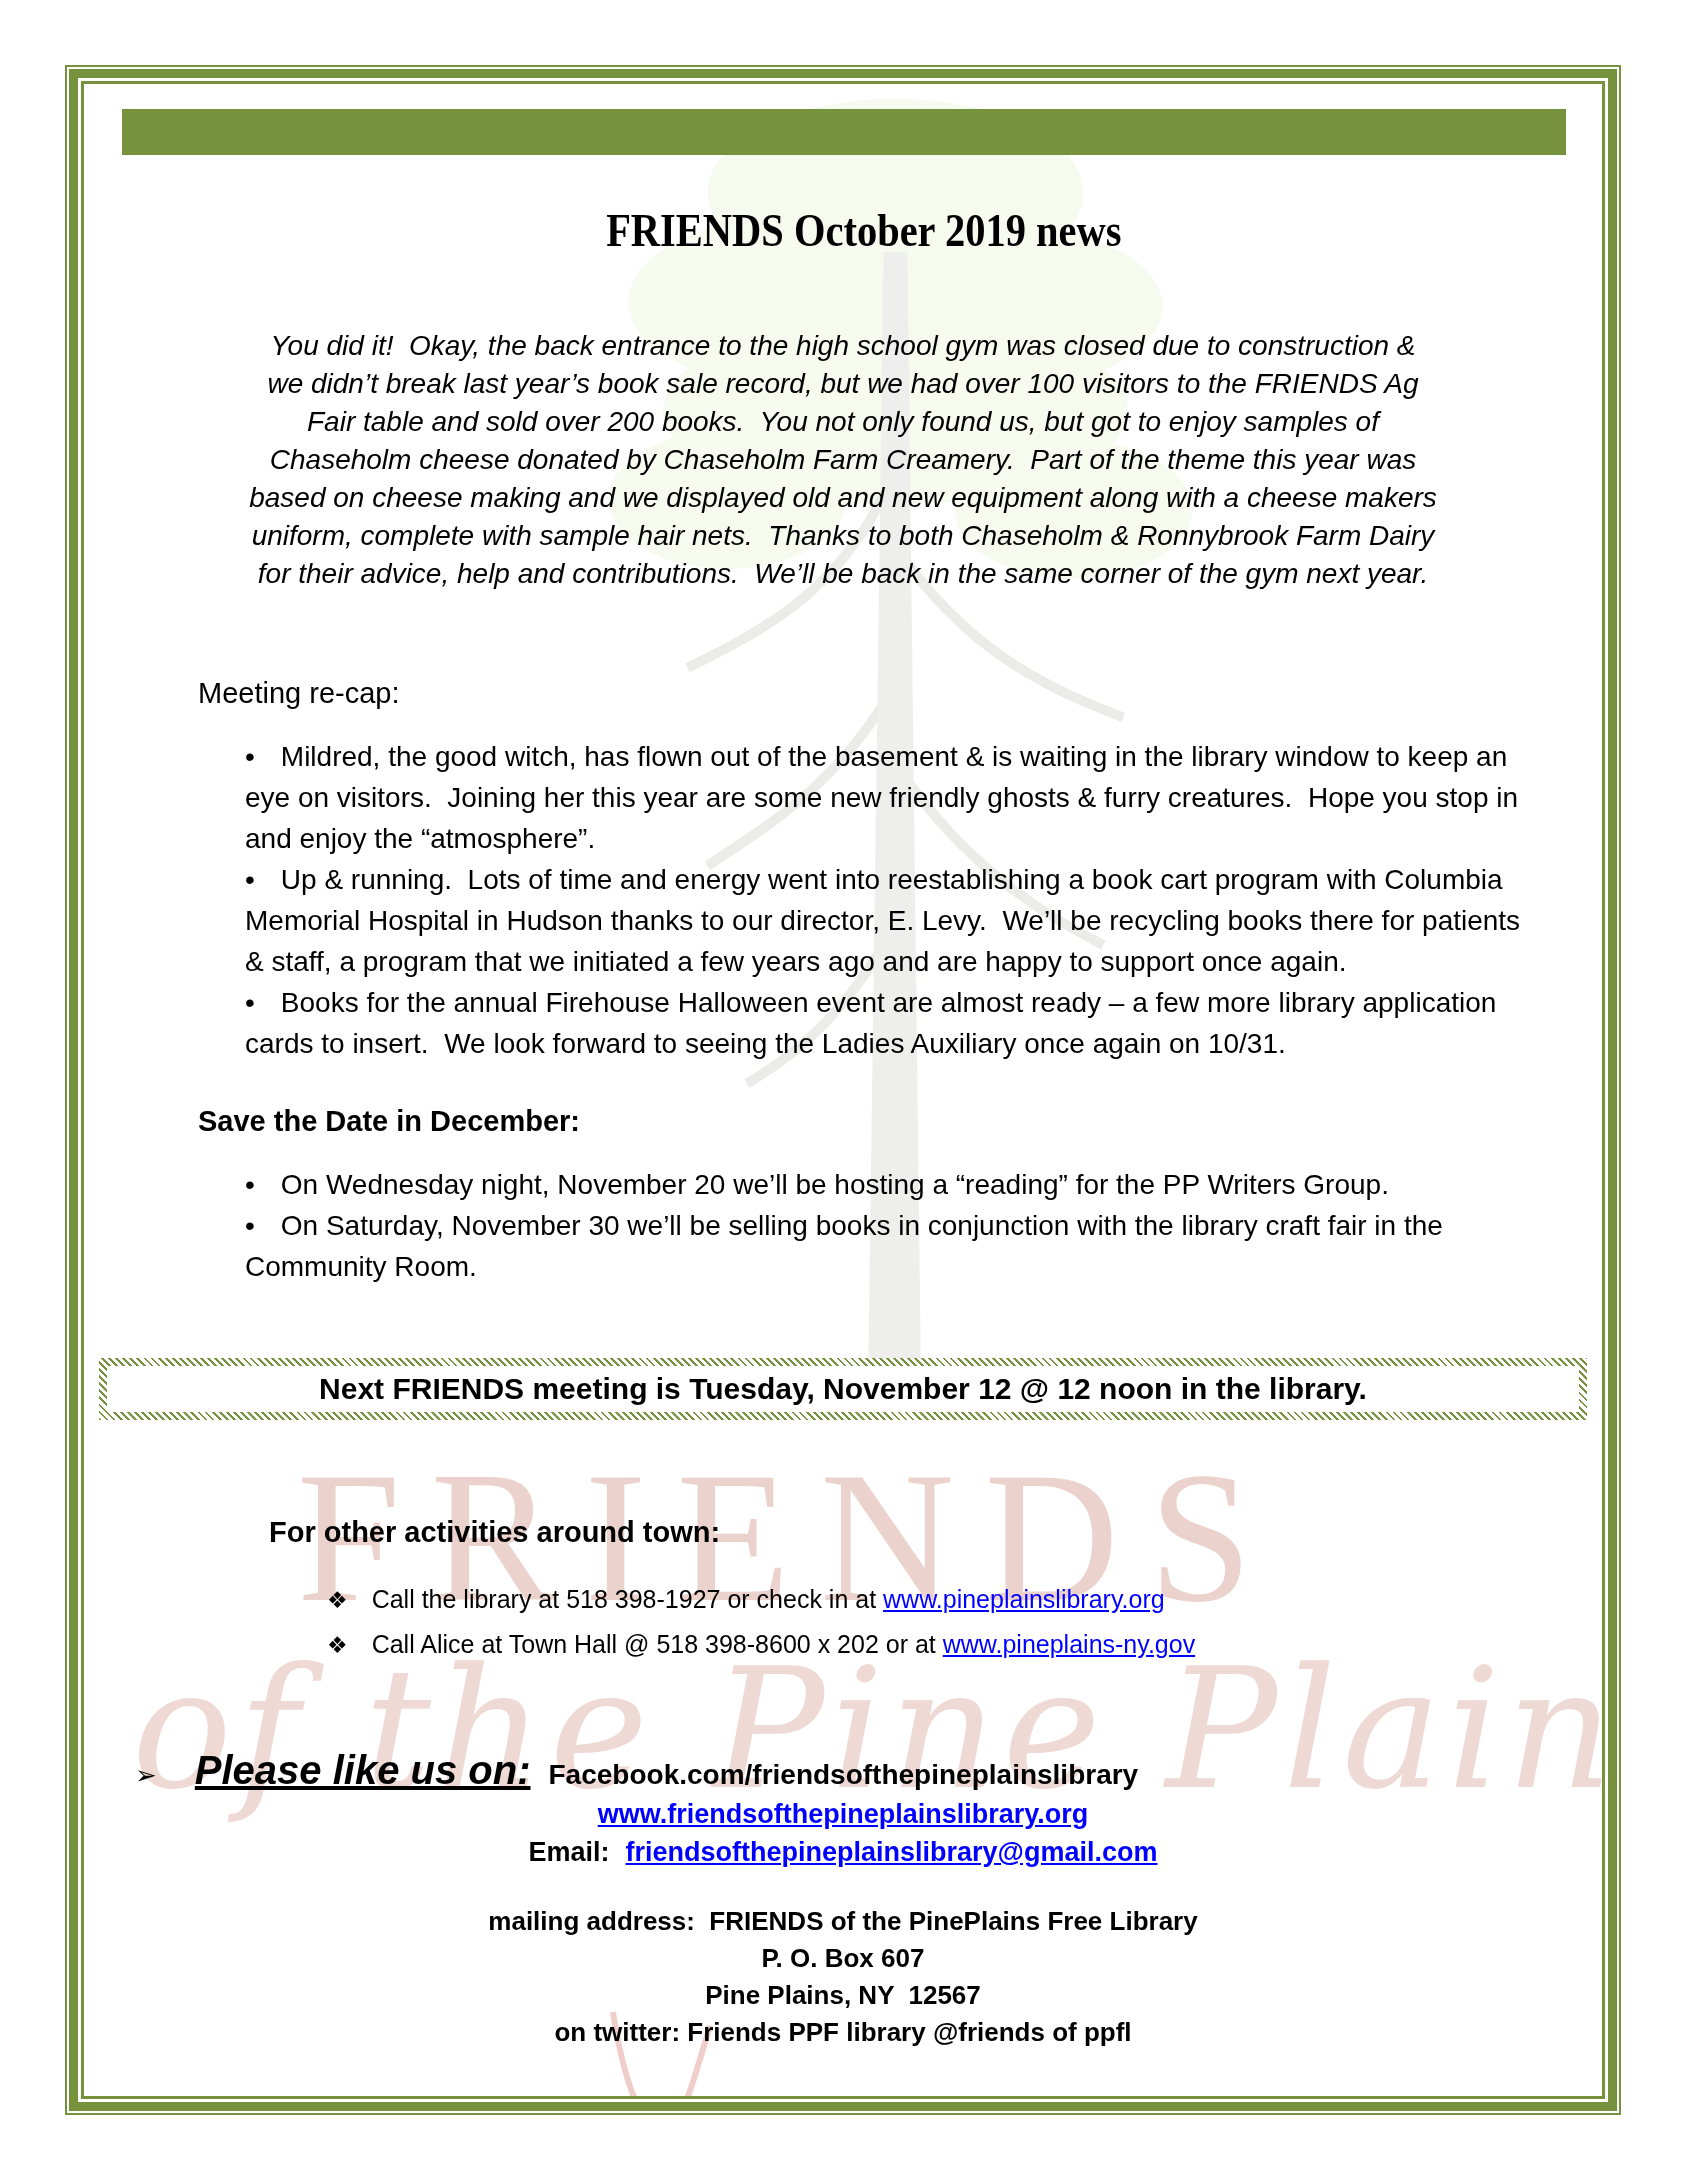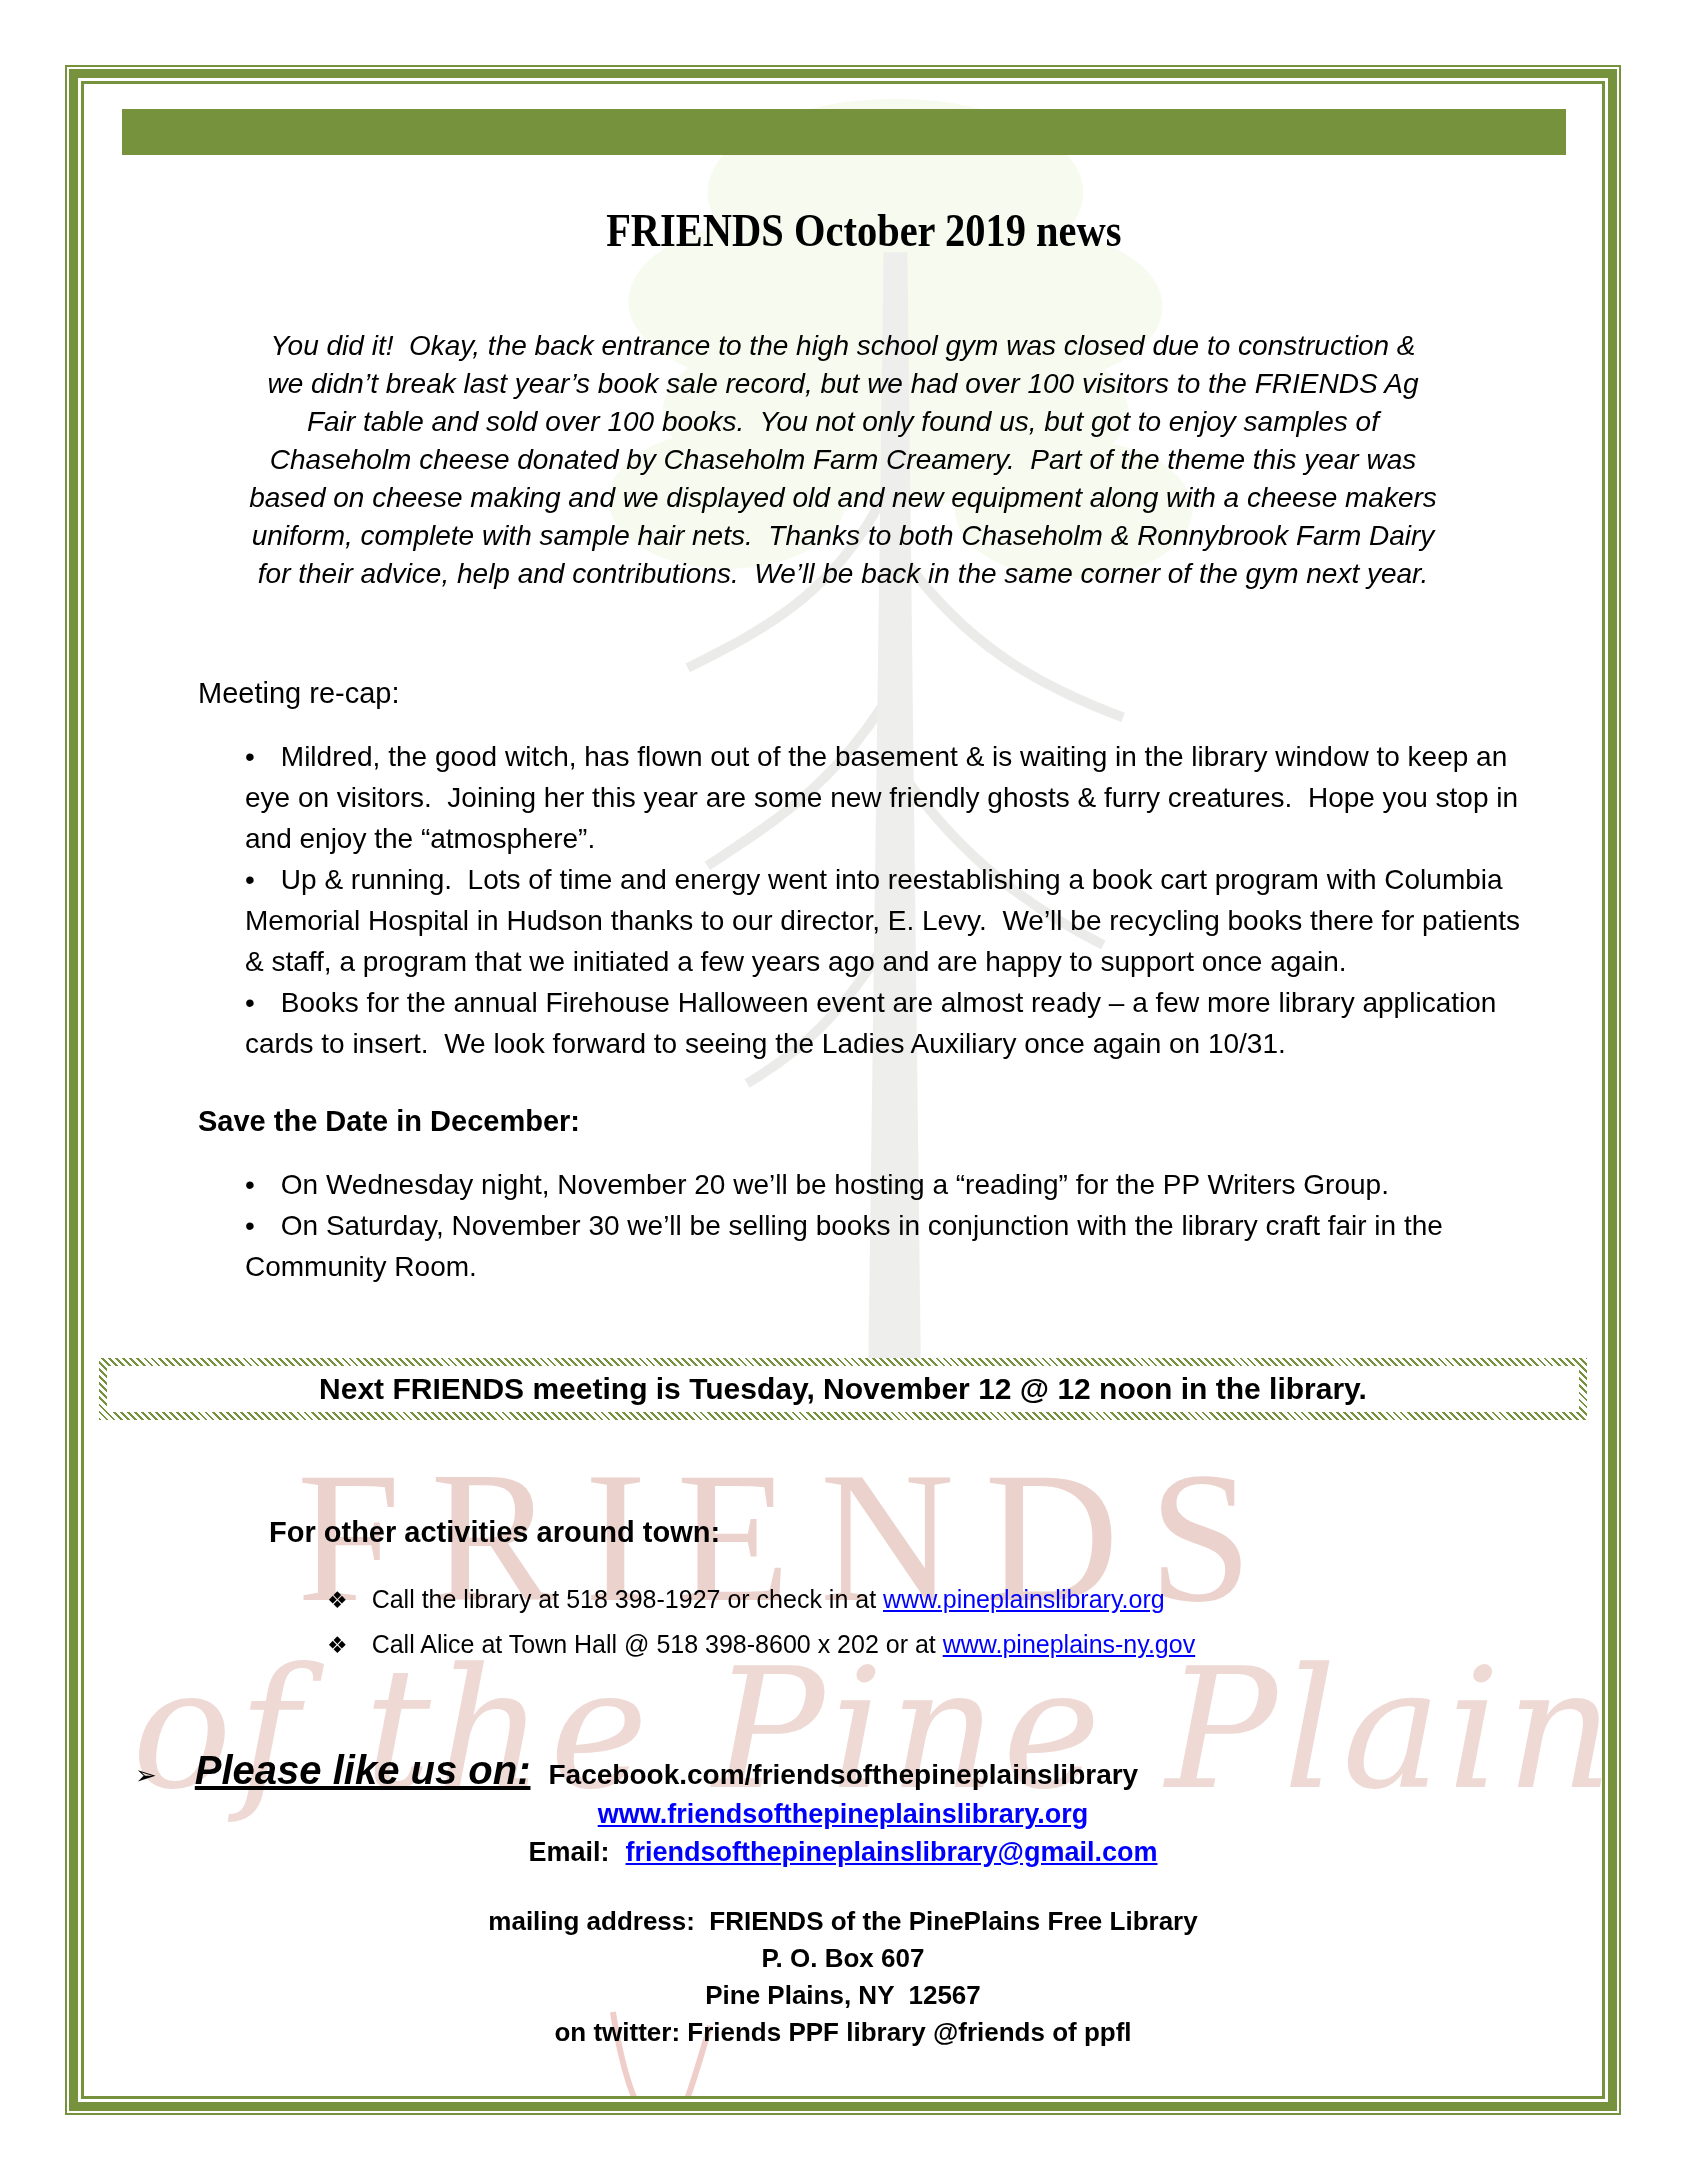--- a/index.html
+++ b/index.html
@@ -104,21 +104,21 @@
 
           <div class="top-bar"></div>
 
           <div class="title">
             <span>FRIENDS October 2019 news</span>
           </div>
 
           <div class="intro">
             <div class="pre">You did it!  Okay, the back entrance to the high school gym was closed due to construction &amp;</div>
             <div class="pre">we didn’t break last year’s book sale record, but we had over 100 visitors to the FRIENDS Ag</div>
-            <div class="pre">Fair table and sold over 100 books.  You not only found us, but got to enjoy samples of</div>
+            <div class="pre">Fair table and sold over 200 books.  You not only found us, but got to enjoy samples of</div>
             <div class="pre">Chaseholm cheese donated by Chaseholm Farm Creamery.  Part of the theme this year was</div>
             <div class="pre">based on cheese making and we displayed old and new equipment along with a cheese makers</div>
             <div class="pre">uniform, complete with sample hair nets.  Thanks to both Chaseholm &amp; Ronnybrook Farm Dairy</div>
             <div class="pre">for their advice, help and contributions.  We’ll be back in the same corner of the gym next year.</div>
           </div>
 
           <div class="h-bold">Meeting re-cap:</div>
 
           <ul class="dots">
             <li><span class="b">•</span><span class="pre">Mildred, the good witch, has flown out of the basement &amp; is waiting in the library window to keep an eye on visitors.  Joining her this year are some new friendly ghosts &amp; furry creatures.  Hope you stop in and enjoy the “atmosphere”.</span></li>

